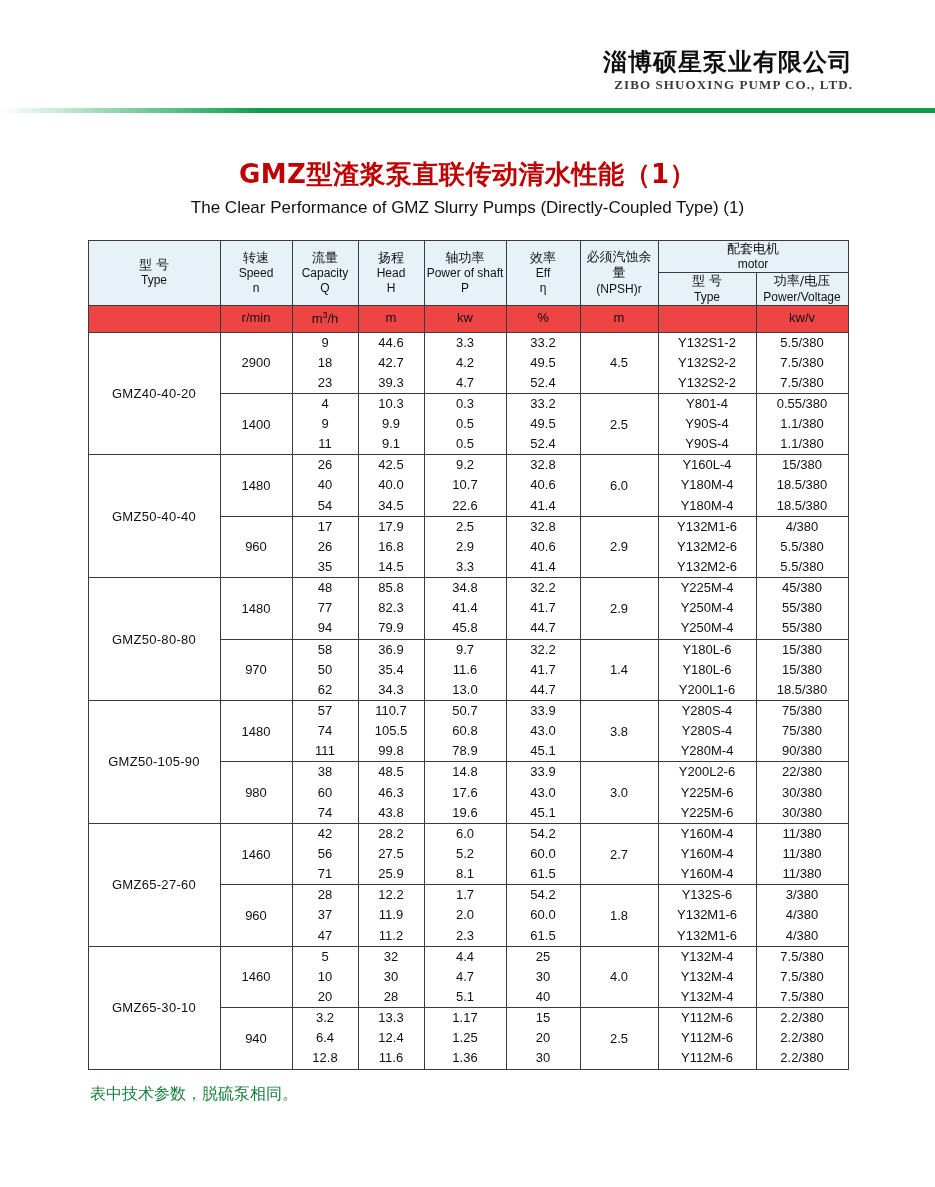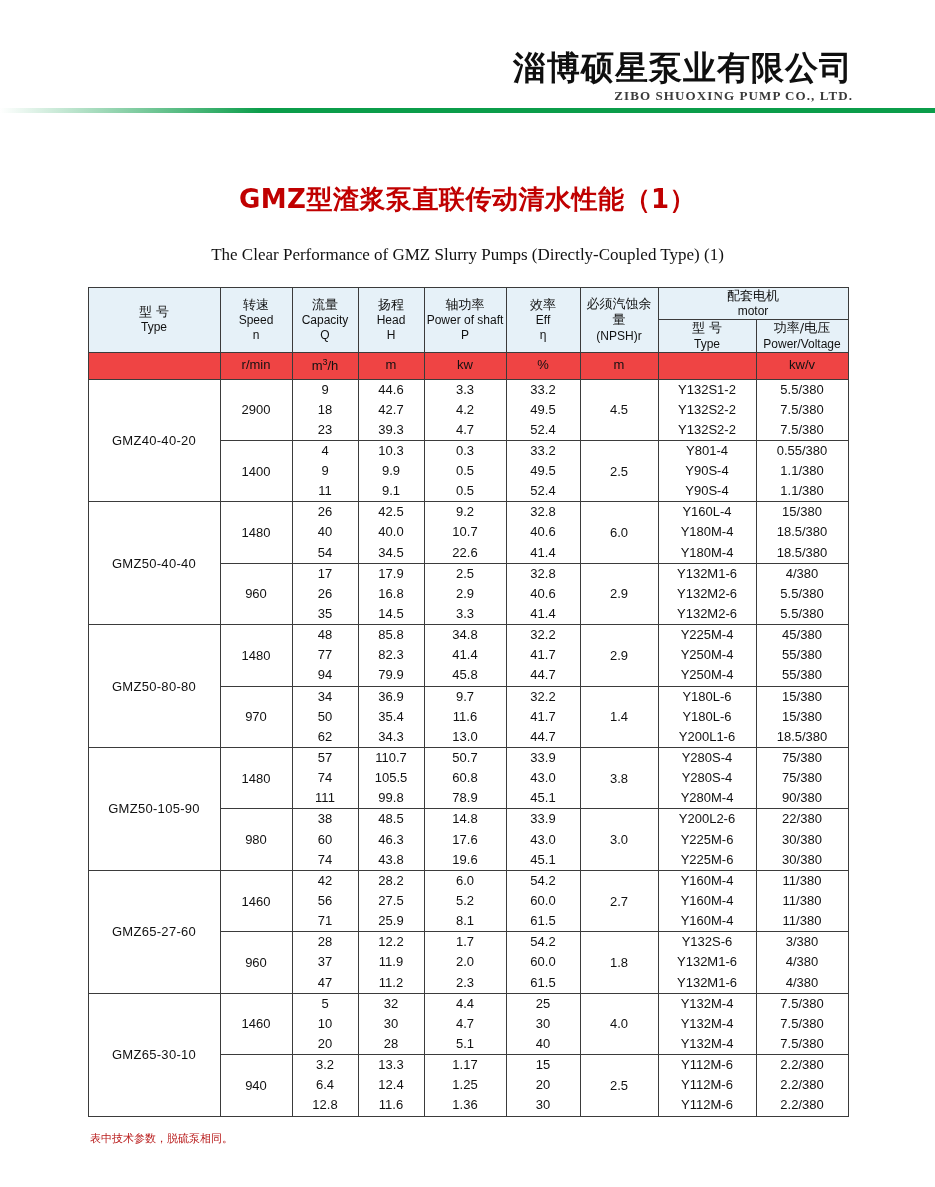--- a/index.html
+++ b/index.html
@@ -27,21 +27,21 @@
     height: 112px;
   }
   .company-block {
     position: absolute;
     right: 82px;
     top: 48px;
     text-align: right;
   }
   .company-cn {
     font-family: "DejaVu Sans", sans-serif;
-    font-size: 33px;
+    font-size: 24px;
     font-weight: bold;
     color: #0f0f0f;
     letter-spacing: 1px;
     line-height: 1.2;
   }
   .company-en {
     font-family: "Liberation Serif", serif;
     font-size: 13px;
     font-weight: bold;
     color: #3a3a3a;
@@ -55,29 +55,29 @@
     height: 5px;
     background: linear-gradient(to right, #ffffff 0%, #0b9d4a 28%, #0b9d4a 100%);
   }
   
   .title-cn {
     text-align: center;
     font-family: "DejaVu Sans", sans-serif;
     font-size: 26px;
     font-weight: bold;
     color: #c00000;
-    margin-top: 70px;
+    margin-top: 45px;
     letter-spacing: 0.5px;
   }
   .title-en {
     text-align: center;
-    font-family: Liberation Serif, serif;
+    font-family: Liberation Sans, sans-serif;
     font-size: 17px;
     color: #111111;
-    margin-top: 28px;
+    margin-top: 6px;
   }
   
   .table-wrap {
     margin: 22px auto 0 auto;
     width: 760px;
   }
   table.perf {
     border-collapse: collapse;
     width: 100%;
     table-layout: fixed;
@@ -125,22 +125,22 @@
     line-height: 1.55;
     padding: 4px 0;
     font-size: 13.5px;
   }
   .stack div {
     white-space: nowrap;
   }
   .note {
     margin: 14px 0 0 90px;
     font-family: "DejaVu Sans", sans-serif;
-    font-size: 11px;
-    color: #b91c1c;
+    font-size: 16px;
+    color: #15803d;
   }
   .col-type   { width: 132px; }
   .col-speed  { width: 72px; }
   .col-q      { width: 66px; }
   .col-h      { width: 66px; }
   .col-p      { width: 82px; }
   .col-eff    { width: 74px; }
   .col-npsh   { width: 78px; }
   .col-mtype  { width: 98px; }
   .col-mpower { width: 92px; }
@@ -406,21 +406,21 @@
             </td>
             <td class="stack">
               <div>45/380</div>
               <div>55/380</div>
               <div>55/380</div>
             </td>
           </tr>
           <tr>
             <td class="speed-cell">970</td>
             <td class="stack">
-              <div>34</div>
+              <div>58</div>
               <div>50</div>
               <div>62</div>
             </td>
             <td class="stack">
               <div>36.9</div>
               <div>35.4</div>
               <div>34.3</div>
             </td>
             <td class="stack">
               <div>9.7</div>

